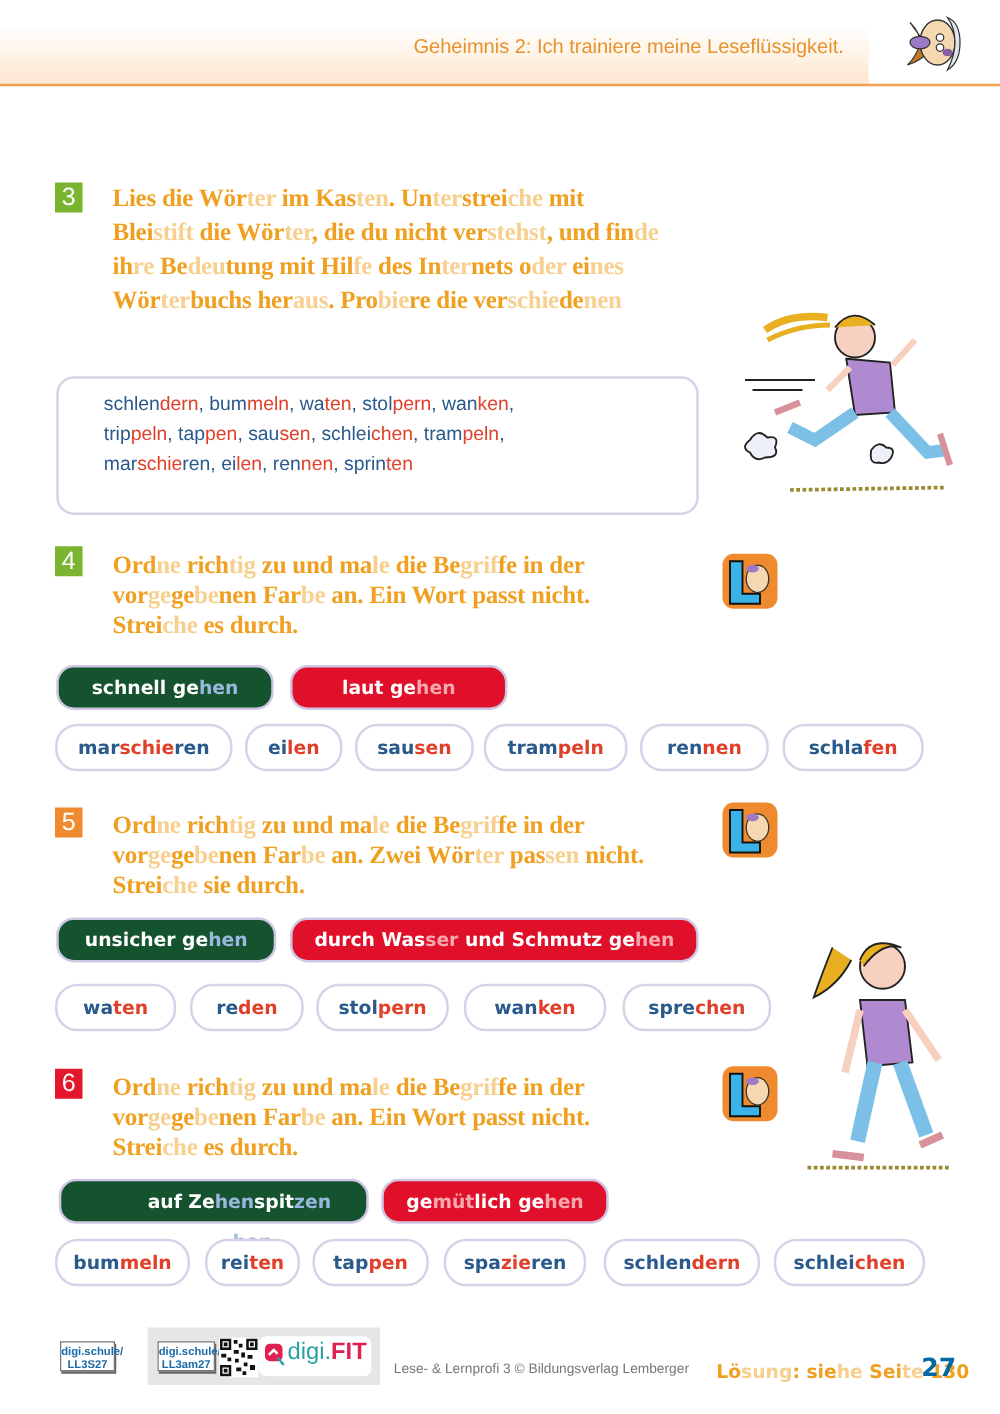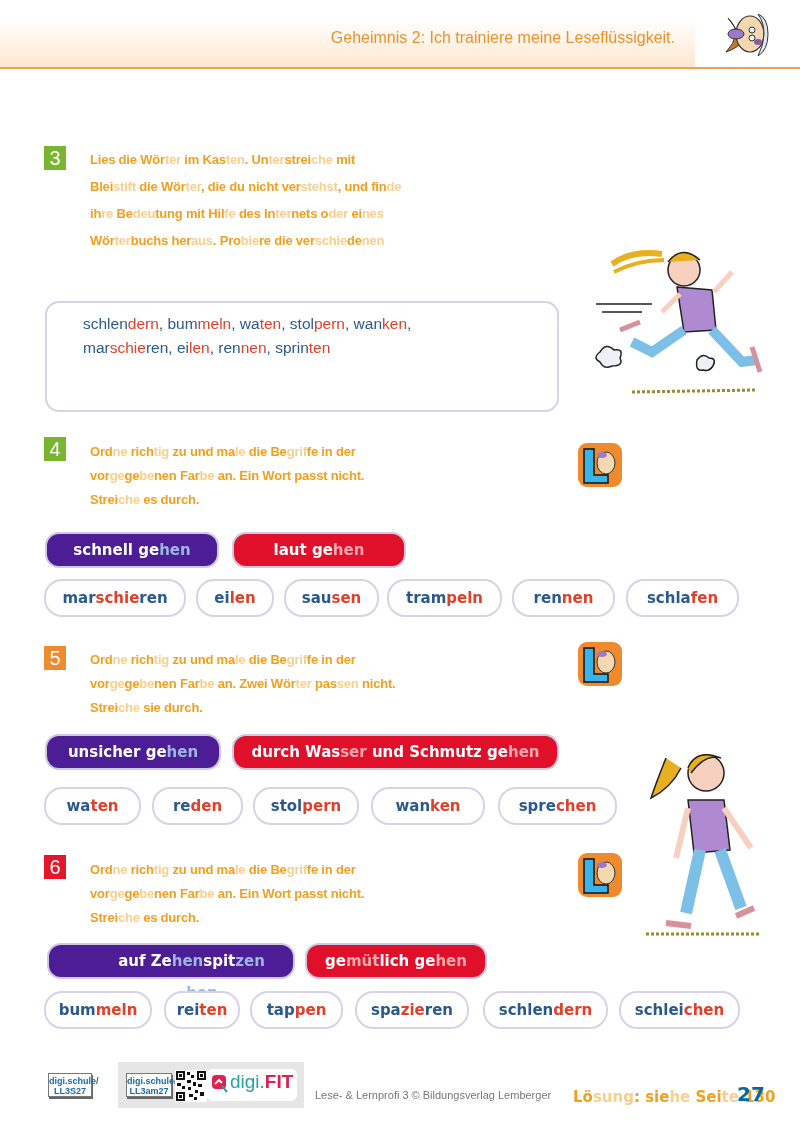--- a/index.html
+++ b/index.html
@@ -29,22 +29,22 @@
   .task-num {
     position: absolute; width: 22px; height: 24px; color: #fff;
     font-family: "Liberation Sans", sans-serif; font-size: 20px; line-height: 24px; text-align: center;
   }
   .green { background: #7ab530; }
   .orange { background: #ef8a2e; }
   .red { background: #e3162c; }
 
   
   .instr {
-    position: absolute; font-family: Liberation Sans, sans-serif; font-weight: bold;
-    font-size: 13px; line-height: 27px; color: #f0a020; letter-spacing: -0.2px;
+    position: absolute; font-family: Liberation Serif, serif; font-weight: bold;
+    font-size: 20px; line-height: 27px; color: #f0a020; letter-spacing: -0.2px;
   }
   .instr .l { color: #f7cf8e; }
   .instr .d { color: #f0a020; }
   .instr.t4 { line-height: 24px; }
 
   
   .word-box {
     position: absolute; left: 45px; top: 301px; width: 514px; height: 111px;
     border: 2px solid #d9d1e8; border-radius: 14px;
     padding: 9px 0 0 36px;
@@ -54,21 +54,21 @@
   .s-r { color: #e0402a; }
   .s-b { color: #2a5a8c; }
 
   
   .cat {
     position: absolute; height: 36px; border-radius: 14px;
     font-family: "DejaVu Sans", sans-serif; font-weight: bold; font-size: 15px;
     color: #fff; text-align: center; line-height: 32px;
     border: 2px solid #cfc7e4;
   }
-  .cat.blue { background: #4c1d95; }
+  .cat.blue { background: #14532d; }
   .cat.redc { background: #e0102a; }
   .cat .lb { color: #9bb8e0; }
   .cat .lr { color: #f7a8ae; }
 
   
   .pill {
     position: absolute; height: 38px; border-radius: 18px;
     border: 2px solid #d9d1e8; background: #fff;
     font-family: "DejaVu Sans", sans-serif; font-weight: bold; font-size: 15px;
     text-align: center; line-height: 34px; color: #2a5a8c;
@@ -136,20 +136,21 @@
 <div class="task-num green" style="left:44px;top:146px;">3</div>
 <div class="instr" id="t3-instr" style="left:90px;top:146px;width:480px;">
     <div class="line"><span class="d">Lies die Wör</span><span class="l">ter</span><span class="d"> im Kas</span><span class="l">ten</span><span class="d">. Un</span><span class="l">ter</span><span class="d">strei</span><span class="l">che</span><span class="d"> mit</span></div>
     <div class="line"><span class="d">Blei</span><span class="l">stift</span><span class="d"> die Wör</span><span class="l">ter</span><span class="d">, die du nicht ver</span><span class="l">stehst</span><span class="d">, und fin</span><span class="l">de</span></div>
     <div class="line"><span class="d">ih</span><span class="l">re</span><span class="d"> Be</span><span class="l">deu</span><span class="d">tung mit Hil</span><span class="l">fe</span><span class="d"> des In</span><span class="l">ter</span><span class="d">nets o</span><span class="l">der</span><span class="d"> ei</span><span class="l">nes</span></div>
     <div class="line"><span class="d">Wör</span><span class="l">ter</span><span class="d">buchs her</span><span class="l">aus</span><span class="d">. Pro</span><span class="l">bie</span><span class="d">re die ver</span><span class="l">schie</span><span class="d">de</span><span class="l">nen</span></div>
   </div>
 
 <div class="word-box" id="t3-box">
     <div class="line"><span class="s-b">schlen</span><span class="s-r">dern</span><span class="s-b">, bum</span><span class="s-r">meln</span><span class="s-b">, wa</span><span class="s-r">ten</span><span class="s-b">, stol</span><span class="s-r">pern</span><span class="s-b">, wan</span><span class="s-r">ken</span><span class="s-b">,</span></div>
+    <div class="line"><span class="s-b">trip</span><span class="s-r">peln</span><span class="s-b">, tap</span><span class="s-r">pen</span><span class="s-b">, sau</span><span class="s-r">sen</span><span class="s-b">, schlei</span><span class="s-r">chen</span><span class="s-b">, tram</span><span class="s-r">peln</span><span class="s-b">,</span></div>
     <div class="line"><span class="s-b">mar</span><span class="s-r">schie</span><span class="s-b">ren, ei</span><span class="s-r">len</span><span class="s-b">, ren</span><span class="s-r">nen</span><span class="s-b">, sprin</span><span class="s-r">ten</span></div>
   </div>
 
 <svg class="illus" style="left:592px;top:212px;" width="180" height="185" viewBox="0 0 180 185">
   <g stroke="#222" stroke-width="1.5" fill="none">
     <path d="M20 52 Q40 38 70 42" stroke="#e8b020" stroke-width="6"></path>
     <path d="M22 60 Q45 48 72 48" stroke="#e8b020" stroke-width="4"></path>
     <circle cx="92" cy="58" r="16" fill="#f8d0c0"></circle>
     <path d="M76 50 Q90 32 108 48" fill="#e8b020"></path>
     <path d="M85 75 L120 78 L124 118 L92 120 Z" fill="#b08ad0"></path>

